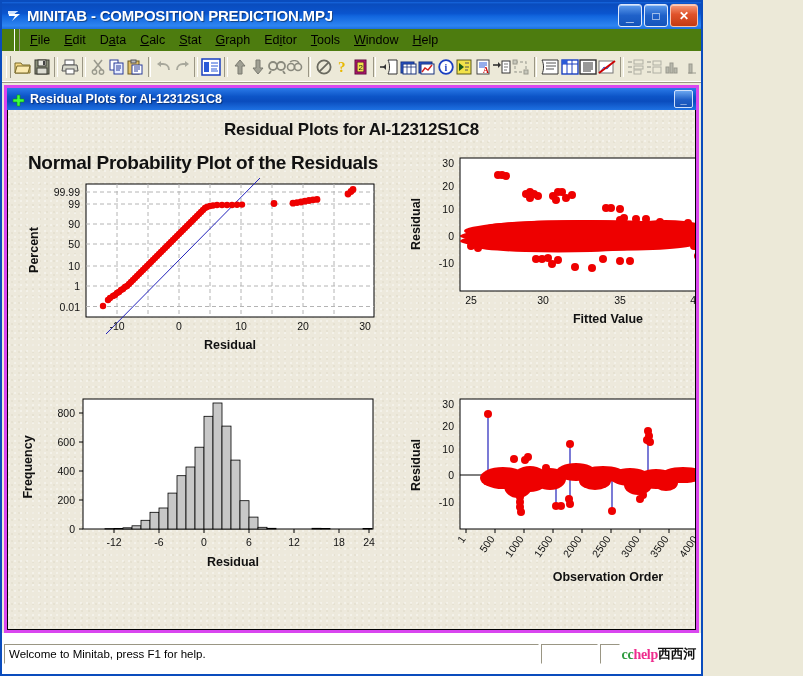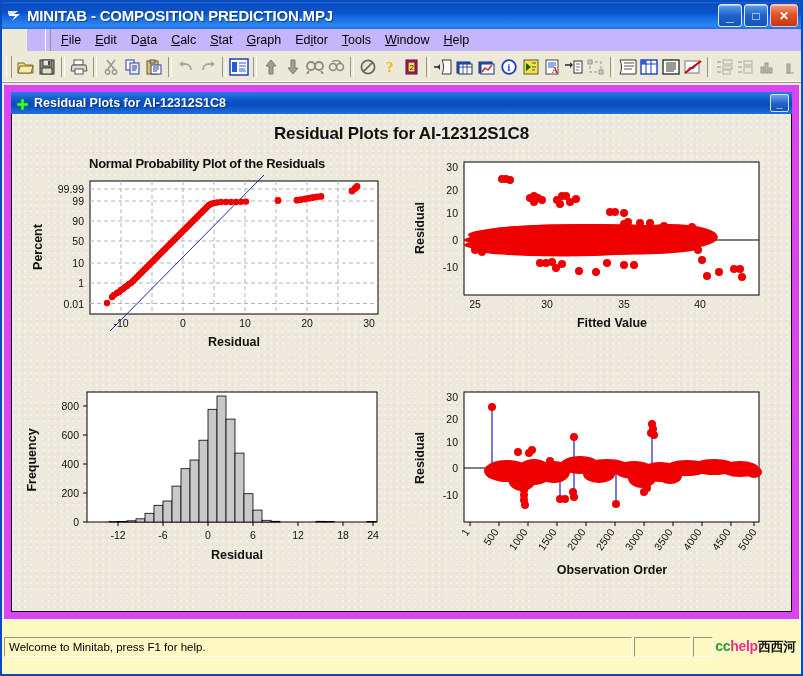--- a/index.html
+++ b/index.html
@@ -2,21 +2,21 @@
 <html><head>
 <meta charset="utf-8">
 <style>
   html,body{margin:0;padding:0;}
   body{
     width:803px;height:676px;overflow:hidden;
     font-family:"Liberation Sans",sans-serif;
     background:#ECE9D8;
   }
   .app{
-    width:803px;height:676px;position:relative;
+    width:703px;height:676px;position:relative;
     box-sizing:border-box;
     border:2px solid #0A4CBD;
     background:#ECE9D8;
     display:flex;flex-direction:column;
   }
   
   .titlebar{
     height:27px;flex:0 0 27px;
     background:linear-gradient(180deg,#1767DE 0%,#0A4CBD 8%,#0A54CE 42%,#1165DE 52%,#2E85F2 88%,#1B6FE0 100%);
     display:flex;align-items:center;padding:0 2px 0 4px;
@@ -36,45 +36,44 @@
     background:linear-gradient(180deg,#5f9dee,#1f61c9 50%,#1454bb);
     position:relative;box-shadow:inset 0 1px 0 rgba(255,255,255,.5);
   }
   .wbtn.close{background:linear-gradient(180deg,#f79b7b,#e0522a 45%,#c33a12);border-color:#f7c3ae;width:26px;}
   .wbtn .glyph{position:absolute;left:0;right:0;top:0;bottom:0;color:#fff;
     font-size:12px;font-weight:bold;display:flex;align-items:center;justify-content:center;
     font-family:"Liberation Sans",sans-serif;line-height:1;}
   .wbtn.min .glyph{align-items:flex-end;padding-bottom:3px;font-size:14px;}
   
   .menubar{
-    height:22px;flex:0 0 22px;background:#c4b5fd;
-    display:flex;align-items:center;padding-left:18px;
+    height:22px;flex:0 0 22px;background:#4d7c0f;
+    display:flex;align-items:center;padding-left:12px;
     border-bottom:1px solid #ECE9D8;
-    margin-left:25px;
   }
   .menu-item{
     font-size:12.5px;color:#000;padding:2px 7px;cursor:default;
     font-family:"Liberation Sans",sans-serif;
   }
   .menu-item u{text-decoration:underline;}
   
   .toolbar{
     height:30px;flex:0 0 30px;background:#ECE9D8;
     display:flex;align-items:center;padding-left:4px;
     border-bottom:1px solid #9a9684;
     box-shadow:inset 0 -1px 0 #fff;
   }
   .tb-grip{width:4px;height:22px;border-left:1px solid #fff;border-right:1px solid #9a9684;margin-right:3px;}
   .tb-sep{width:2px;height:20px;border-left:1px solid #9a9684;border-right:1px solid #fff;margin:0 3px;}
   .tbtn{width:23px;height:22px;display:flex;align-items:center;justify-content:center;position:relative;}
   .tbtn svg{display:block;}
   
   .mdi{
     flex:1 1 auto;margin:2px 2px 0 2px;display:flex;flex-direction:column;
-    border:7px solid #d946ef;background:#0A4CBD;min-height:0;
+    border:3px solid #d946ef;background:#0A4CBD;min-height:0;
   }
   .mdi-title{
     height:22px;flex:0 0 22px;
     background:linear-gradient(180deg,#2a7ae8 0%,#0d55c8 38%,#0a4cbd 60%,#1e71e2 100%);
     display:flex;align-items:center;padding:0 2px 0 5px;position:relative;
   }
   .mdi-icon{width:13px;height:13px;margin-right:5px;position:relative;flex:0 0 13px;}
   .mdi-title-text{color:#fff;font-weight:bold;font-size:12.5px;white-space:nowrap;
      text-shadow:1px 1px 1px rgba(0,0,0,.4);font-family:"Liberation Sans",sans-serif;}
   .mdi-btns{position:absolute;right:3px;top:2px;display:flex;gap:2px;}
@@ -99,41 +98,41 @@
     text-align:center;font-size:17px;font-weight:bold;color:#111;
     padding-top:10px;letter-spacing:-0.2px;
     font-family:"Liberation Sans",sans-serif;
   }
   .panels{
     position:absolute;top:38px;left:0;right:0;bottom:0;
     display:grid;grid-template-columns:1fr 1fr;grid-template-rows:1fr 1fr;
   }
   .panel{position:relative;}
   .panel-title{
-    text-align:center;font-size:13px;font-weight:bold;color:#111;
+    text-align:center;font-size:19px;font-weight:bold;color:#111;
     margin-top:4px;letter-spacing:-0.3px;
     font-family:"Liberation Sans",sans-serif;
   }
   .panel svg{display:block;margin:0 auto;}
   .ax-label{font-size:12.5px;font-weight:bold;fill:#111;font-family:"Liberation Sans",sans-serif;}
   .tick-lbl{font-size:10.5px;fill:#111;font-family:"Liberation Sans",sans-serif;}
   
   .statusbar{
-    height:22px;flex:0 0 22px;background:#fef9c3;display:flex;align-items:center;
-    border-top:1px solid #fff;padding:16px 2px;gap:2px;
+    height:22px;flex:0 0 22px;background:#ffffff;display:flex;align-items:center;
+    border-top:1px solid #fff;padding:9px 2px;gap:2px;
   }
   .status-pane{
     flex:1 1 auto;height:18px;display:flex;align-items:center;padding-left:4px;
     border:1px solid #9a9684;border-right-color:#fff;border-bottom-color:#fff;
     font-size:11.5px;color:#000;font-family:"Liberation Sans",sans-serif;
   }
   .status-box{width:55px;height:18px;border:1px solid #9a9684;border-right-color:#fff;border-bottom-color:#fff;flex:0 0 55px;}
   .status-box.sm{width:18px;flex:0 0 18px;}
-  .wm{flex:0 0 auto;display:flex;align-items:flex-start;font-weight:bold;font-size:14px;
-      padding-right:3px;font-family:Liberation Sans, sans-serif;letter-spacing:-0.3px;}
+  .wm{flex:0 0 auto;display:flex;align-items:flex-end;font-weight:bold;font-size:14px;
+      padding-right:3px;font-family:Liberation Serif, serif;letter-spacing:-0.3px;}
   .wm .cc{color:#2e9b3f;}
   .wm .here{color:#ee2d8e;}
   .wm .cn{color:#111;font-size:13px;}
 </style>
 </head>
 <body>
 
 <div class="app">
 
   <div class="titlebar">

